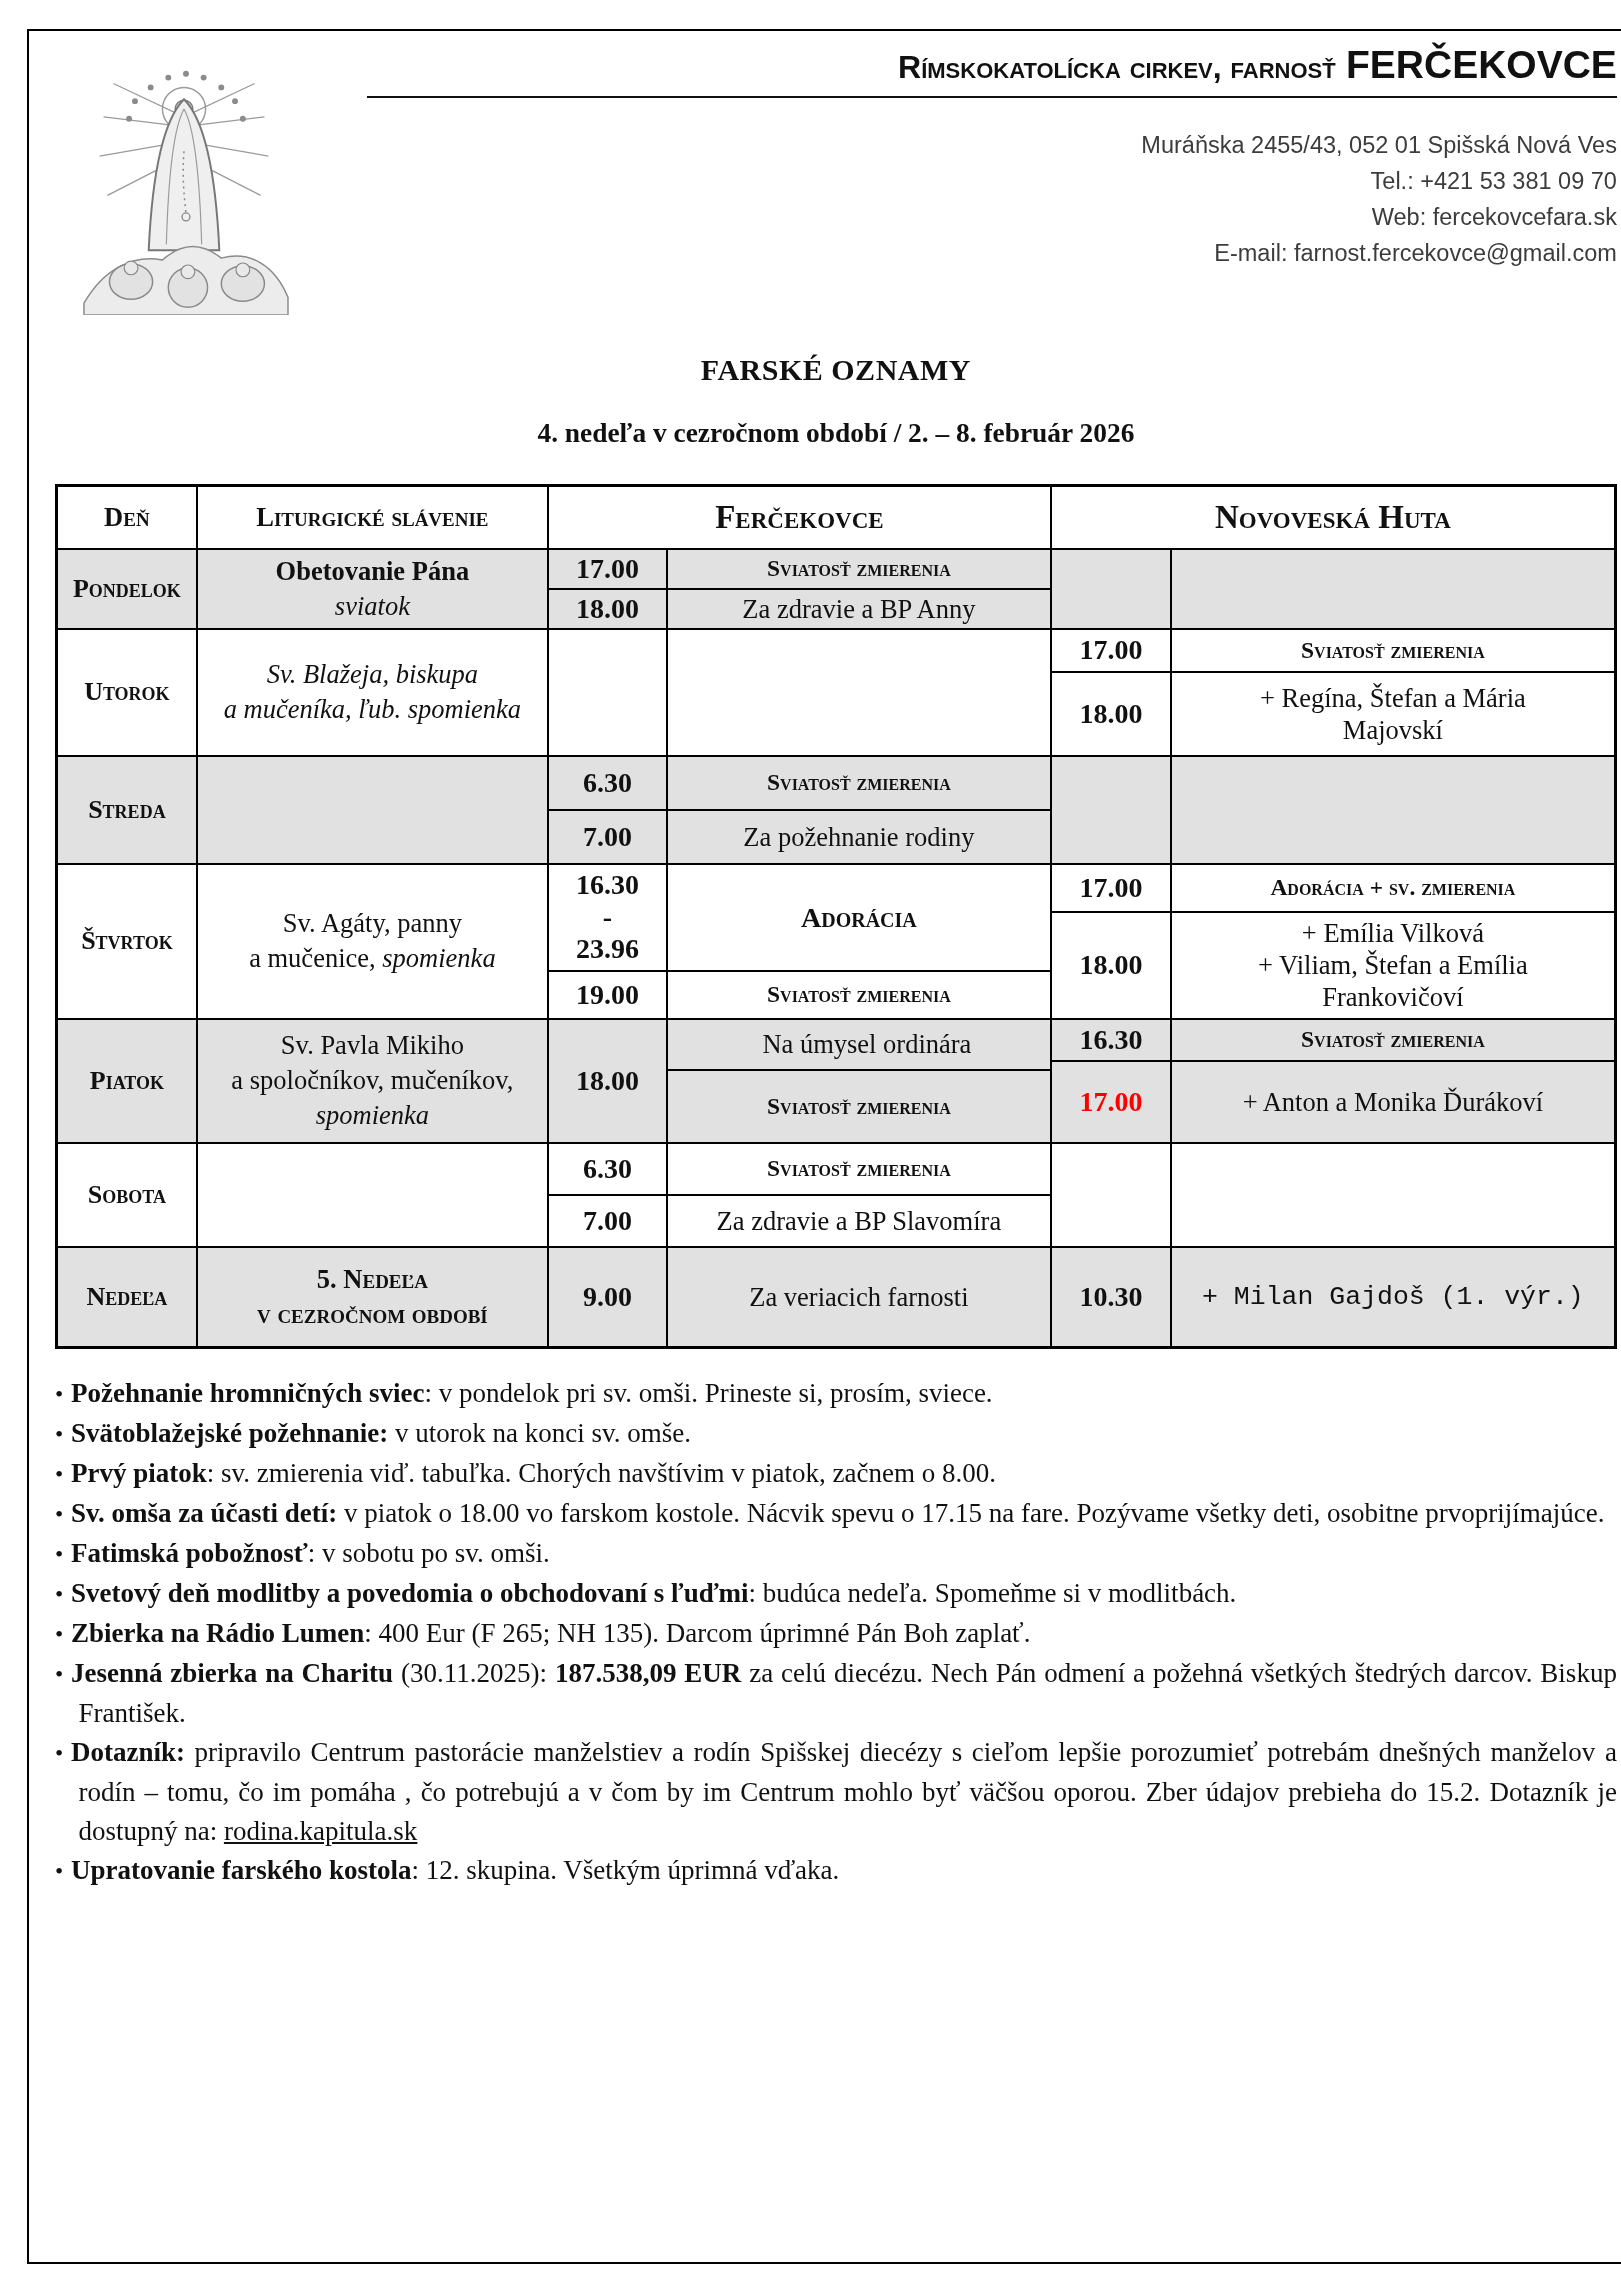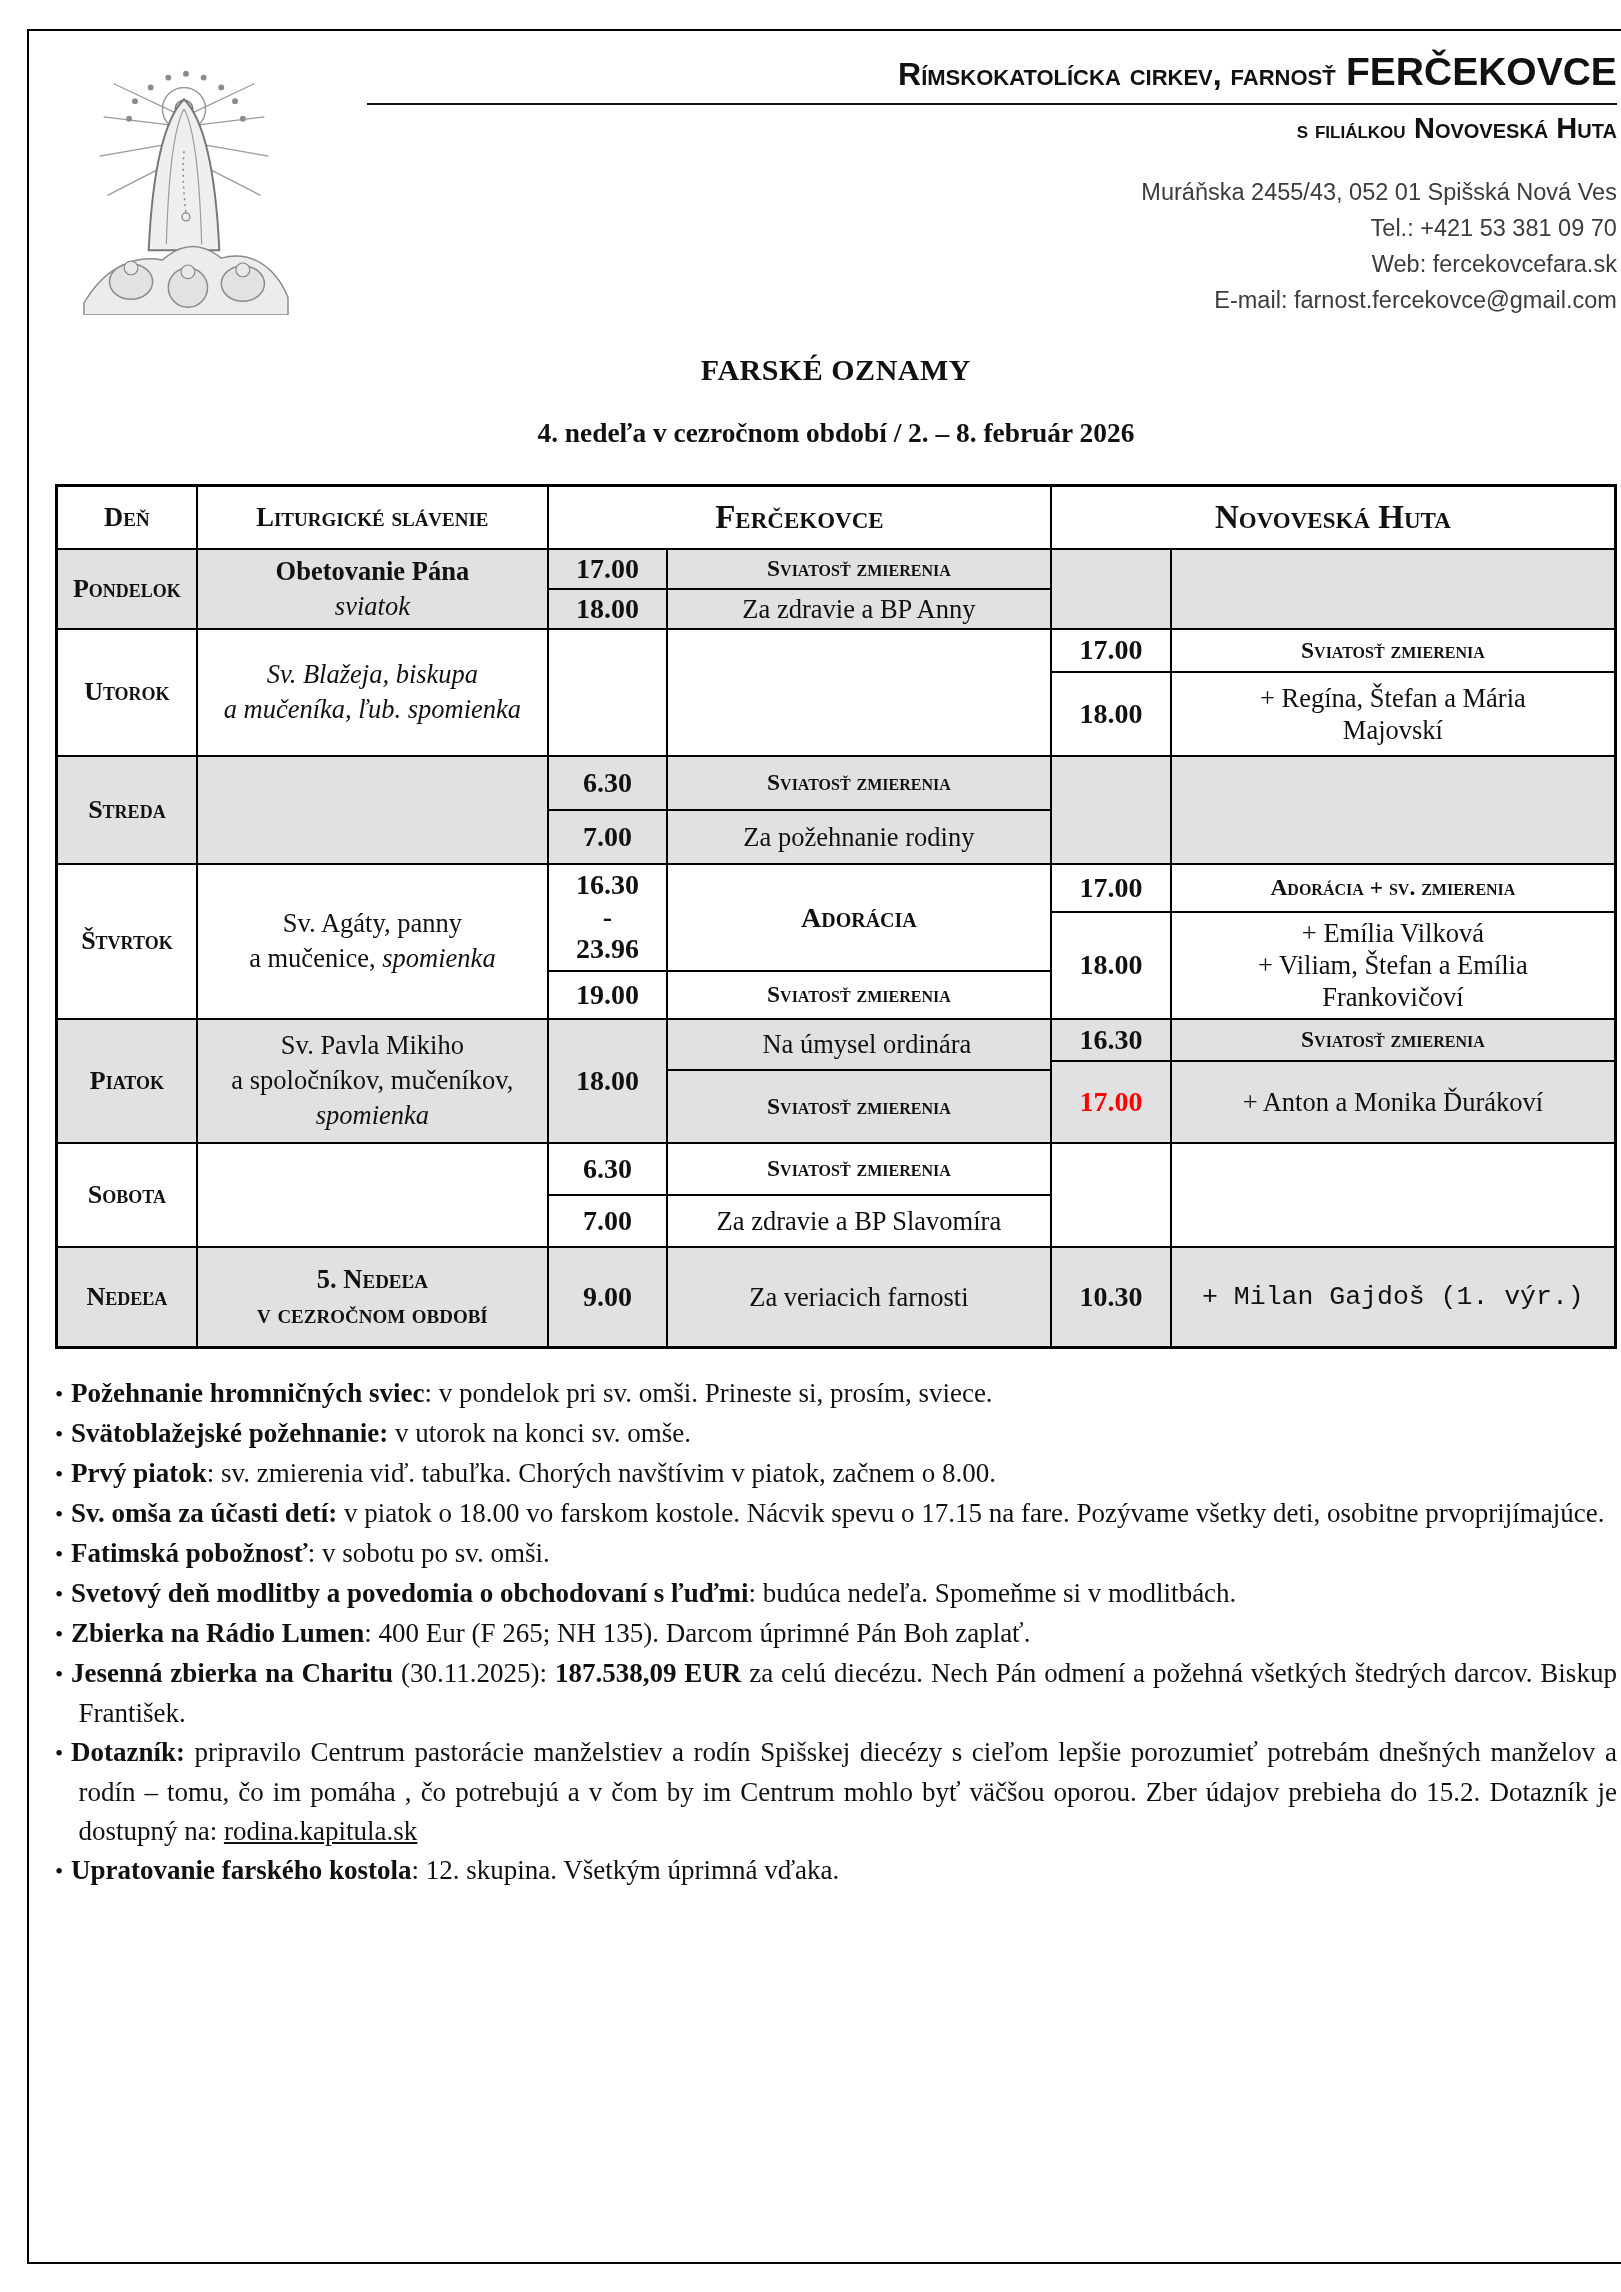--- a/index.html
+++ b/index.html
@@ -2,21 +2,21 @@
 <html style="--red: #fe0000; --shade: #e1e1e1;"><head>
 <meta charset="utf-8">
 <style>
   html,body{margin:0;padding:0;background:#fff;}
   body{width:1621px;height:2293px;position:relative;font-family:"Liberation Serif",serif;color:#111;}
   .page{position:absolute;left:27.4px;top:29px;width:1562px;height:2231px;border:2px solid #000;padding:0 25.5px;box-sizing:content-box;}
 
   
   .head{position:relative;height:294px;}
   .logo{position:absolute;left:19.6px;top:27.4px;width:221px;height:257px;}
-  .title-wrap{padding-top:19px;text-align:right;}
+  .title-wrap{padding-top:12px;text-align:right;}
   .title-line{margin-left:312px;border-bottom:2.9px solid #111;padding-bottom:8.8px;
               font-family:"Liberation Sans",sans-serif;font-weight:bold;}
   .t1{font-variant:small-caps;font-size:32px;letter-spacing:0px;}
   .t1b{font-size:39px;margin-left:5.9px;}
   .subtitle-line{margin-top:6.9px;font-family:"Liberation Sans",sans-serif;font-weight:bold;}
   .t2{font-variant:small-caps;font-size:24.5px;}
   .t2b{font-variant:small-caps;font-size:29px;margin-left:3.9px;}
   .contact{margin-top:29px;font-family:"Liberation Sans",sans-serif;font-size:23.5px;
            line-height:36px;color:#3c3c3c;}
 
@@ -104,24 +104,20 @@
         <circle cx="58" cy="214" r="7" fill="#e9e9e9" stroke="#8a8a8a" stroke-width="1.2"></circle>
         <circle cx="116" cy="218" r="7" fill="#e9e9e9" stroke="#8a8a8a" stroke-width="1.2"></circle>
         <circle cx="172" cy="216" r="7" fill="#e9e9e9" stroke="#8a8a8a" stroke-width="1.2"></circle>
       </svg>
     </div>
     <div class="title-wrap">
       <div class="title-line">
         <span class="t1">Rímskokatolícka cirkev, farnosť</span>
         <span class="t1b">FERČEKOVCE</span>
       </div>
-      <div class="subtitle-line">
-        <span class="t2">s filiálkou</span>
-        <span class="t2b">Novoveská Huta</span>
-      </div>
       <div class="contact">
         <div>Muráňska 2455/43, 052 01 Spišská Nová Ves</div>
         <div>Tel.: +421 53 381 09 70</div>
         <div>Web: fercekovcefara.sk</div>
         <div>E-mail: farnost.fercekovce@gmail.com</div>
       </div>
     </div>
   </div>
 
   <div class="sec-title">FARSKÉ OZNAMY</div>

